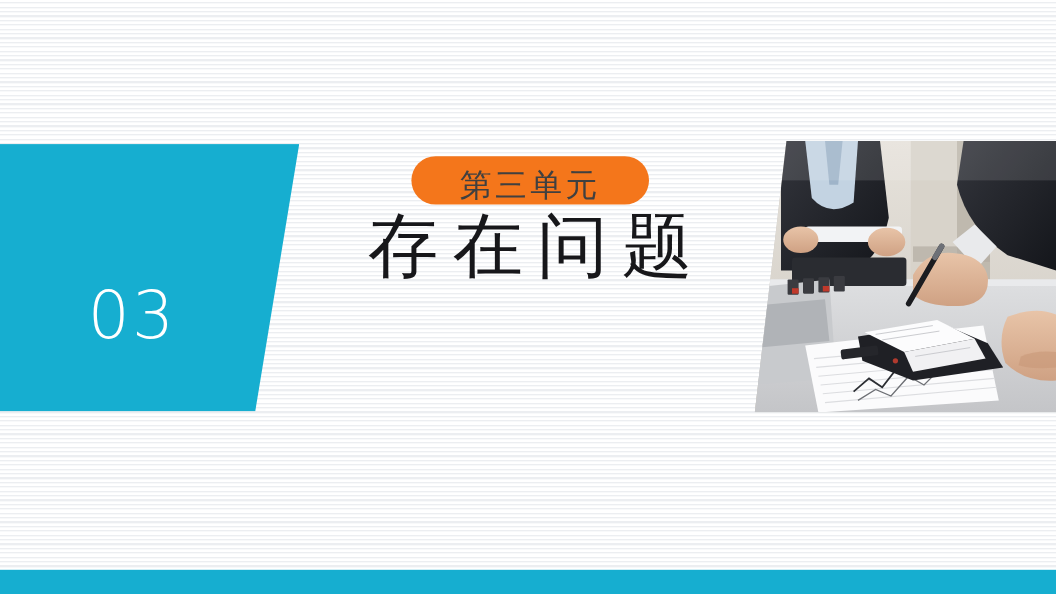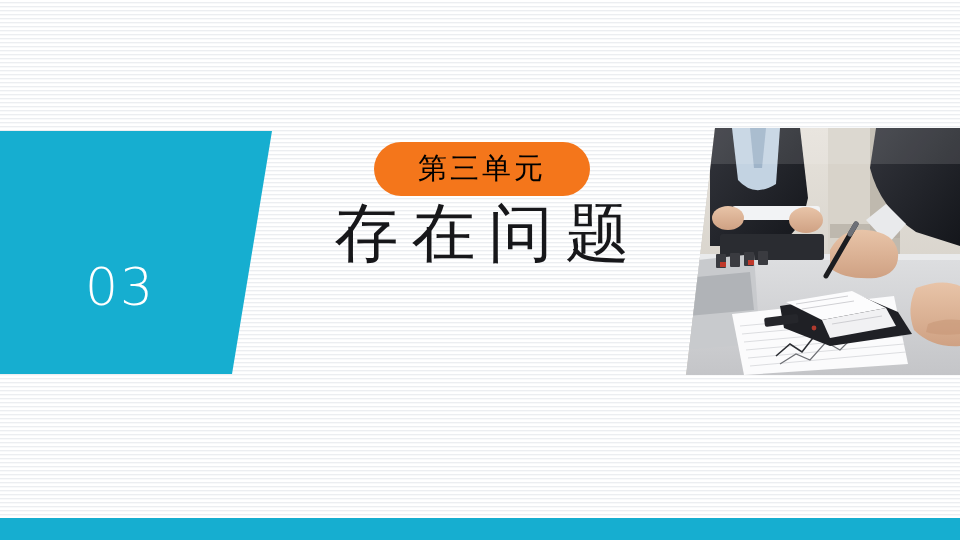--- a/index.html
+++ b/index.html
@@ -45,44 +45,44 @@
   .accent-number {
     position: absolute;
     left: 0;
     top: 131px;
     width: 240px;
     height: 311px;
     display: flex;
     align-items: center;
     justify-content: center;
     color: #ffffff;
-    font-size: 52px;
+    font-size: 60px;
     font-weight: 300;
     letter-spacing: 2px;
     line-height: 1;
     font-family: "DejaVu Sans", sans-serif;
     user-select: none;
   }
 
   
   .center-block {
     position: absolute;
     left: 272px;
     top: 131px;
     width: 420px;
     text-align: center;
   }
 
   .unit-badge {
     display: inline-block;
     margin-top: 11px;
-    padding: 9px 44px 11px 44px;
+    padding: 9px 44px 1px 44px;
     background: #f4761b;
     border-radius: 30px;
-    color: #000000;
+    color: #404040;
     font-size: 29px;
     font-weight: 500;
     letter-spacing: 3px;
     line-height: 34px;
     font-family: "DejaVu Sans", sans-serif;
     white-space: nowrap;
   }
 
   .main-title {
     color: #17171a;

